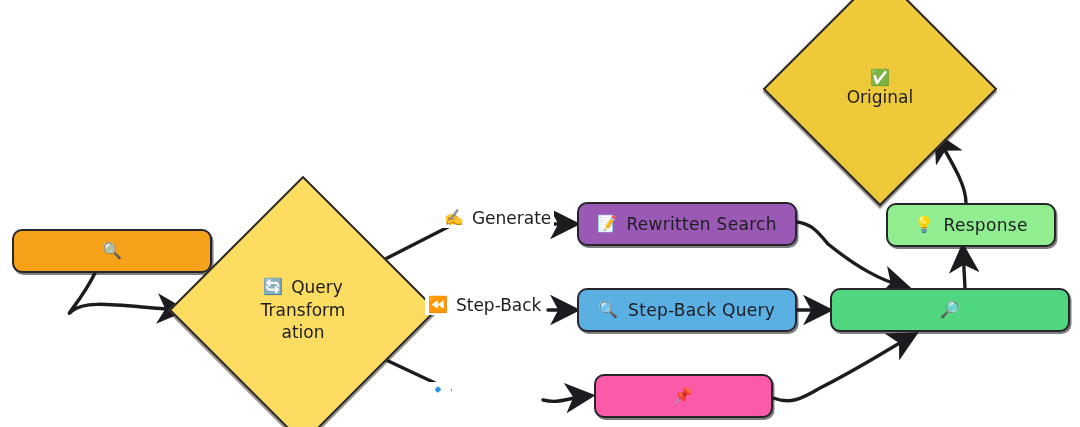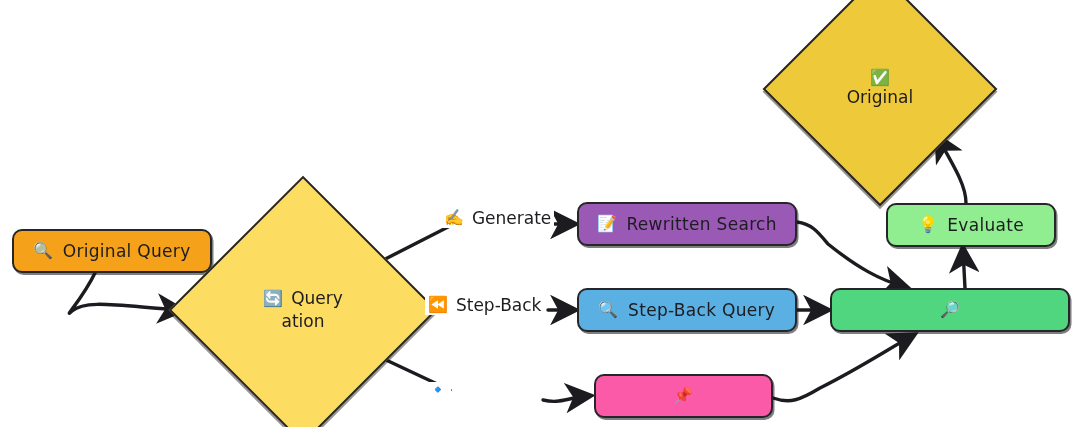--- a/index.html
+++ b/index.html
@@ -130,31 +130,31 @@
     <path d="M 773,398 C 790,404 800,400 820,388 C 860,368 890,348 912,336" fill="none" stroke="#1c1b20" stroke-width="3.4" stroke-linecap="round" marker-end="url(#arrow)"></path>
 
     <path d="M 965,288 L 963,250" fill="none" stroke="#1c1b20" stroke-width="3.4" stroke-linecap="round" marker-end="url(#arrow)"></path>
 
     <path d="M 966,203 C 966,186 955,168 938,138" fill="none" stroke="#1c1b20" stroke-width="3.4" stroke-linecap="round" marker-end="url(#arrow)"></path>
   </svg>
 
   <div class="node rect-node" style="left:12px; top:229px; width:200px; height:44px; background:#f5a11a;">
     <span class="label">
       <span class="ico">🔍</span>
-      <span>Original Query</span>
     </span>
   </div>
 
   <div class="diamond-wrap" style="left:208px; top:215px; width:190px; height:190px;">
     <div class="diamond-shape" style="background:#fcdd62;"></div>
     <div class="diamond-text">
       <span class="line1">
         <span class="ico">🔄</span>
         <span>Query</span>
       </span>
+      <span>Transform</span>
       <span>ation</span>
     </div>
   </div>
 
   <div class="edge-label" style="left:441px; top:208px;">
     <span class="ico">✍️</span>
     <span>Generate</span>
   </div>
 
   <div class="edge-label" style="left:425px; top:295px;">
@@ -188,21 +188,21 @@
 
   <div class="node rect-node" style="left:830px; top:288px; width:240px; height:44px; background:#4fd67f;">
     <span class="label">
       <span class="ico">🔎</span>
     </span>
   </div>
 
   <div class="node rect-node" style="left:886px; top:203px; width:170px; height:44px; background:#90ee90;">
     <span class="label">
       <span class="ico">💡</span>
-      <span>Evaluate</span>
+      <span>Response</span>
     </span>
   </div>
 
   <div class="diamond-wrap" style="left:797px; top:6px; width:166px; height:166px;">
     <div class="diamond-shape" style="background:#eec93a;"></div>
     <div class="diamond-text">
       <span class="ico">✅</span>
       <span>Original</span>
     </div>
   </div>

